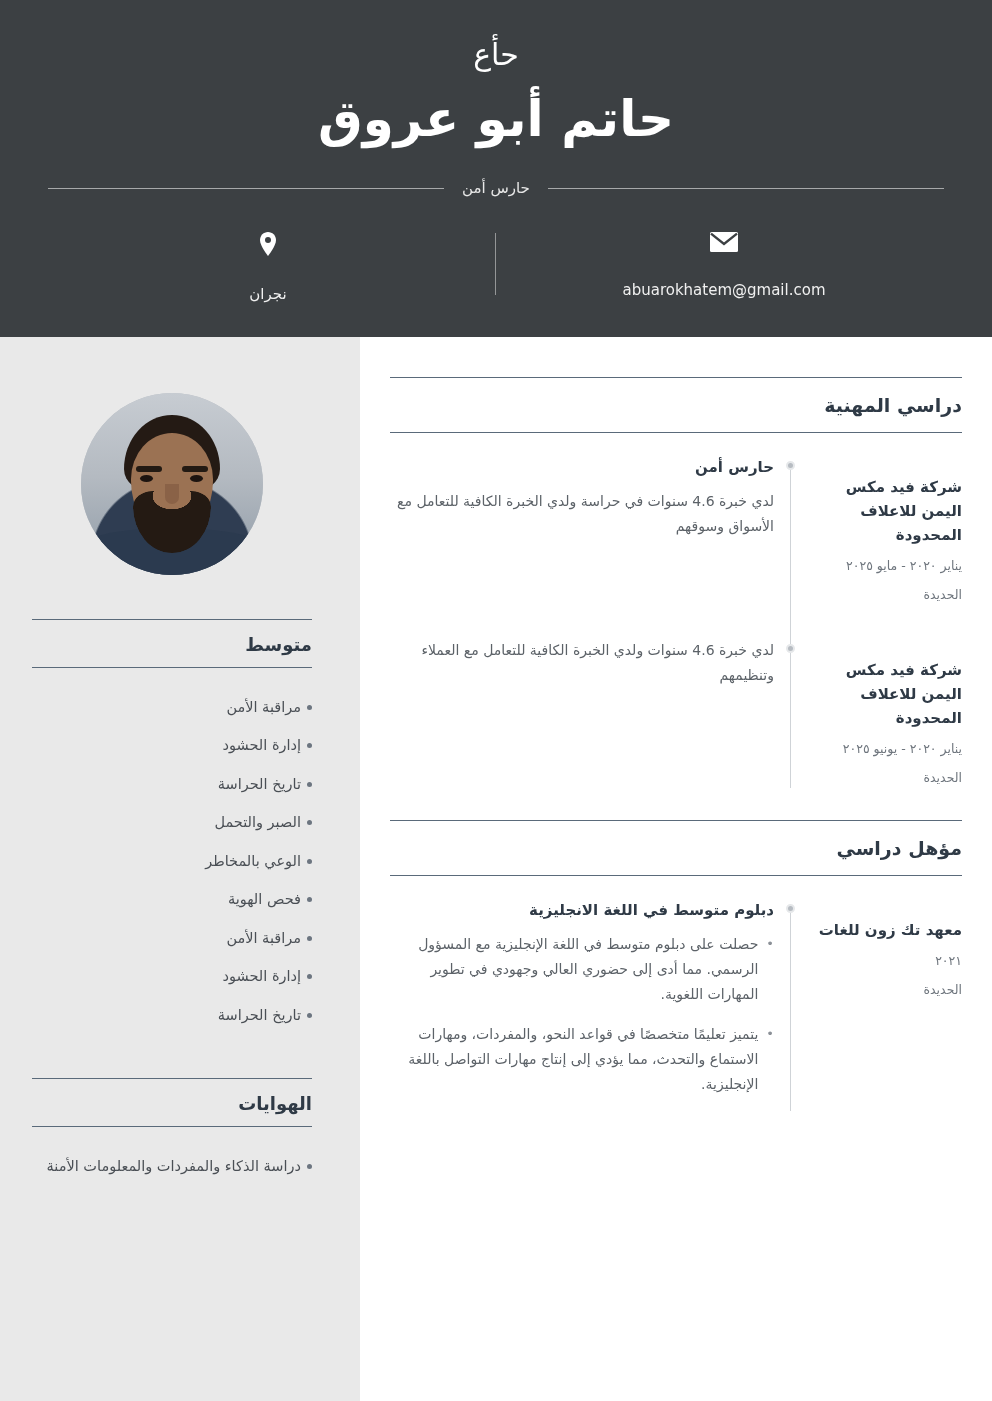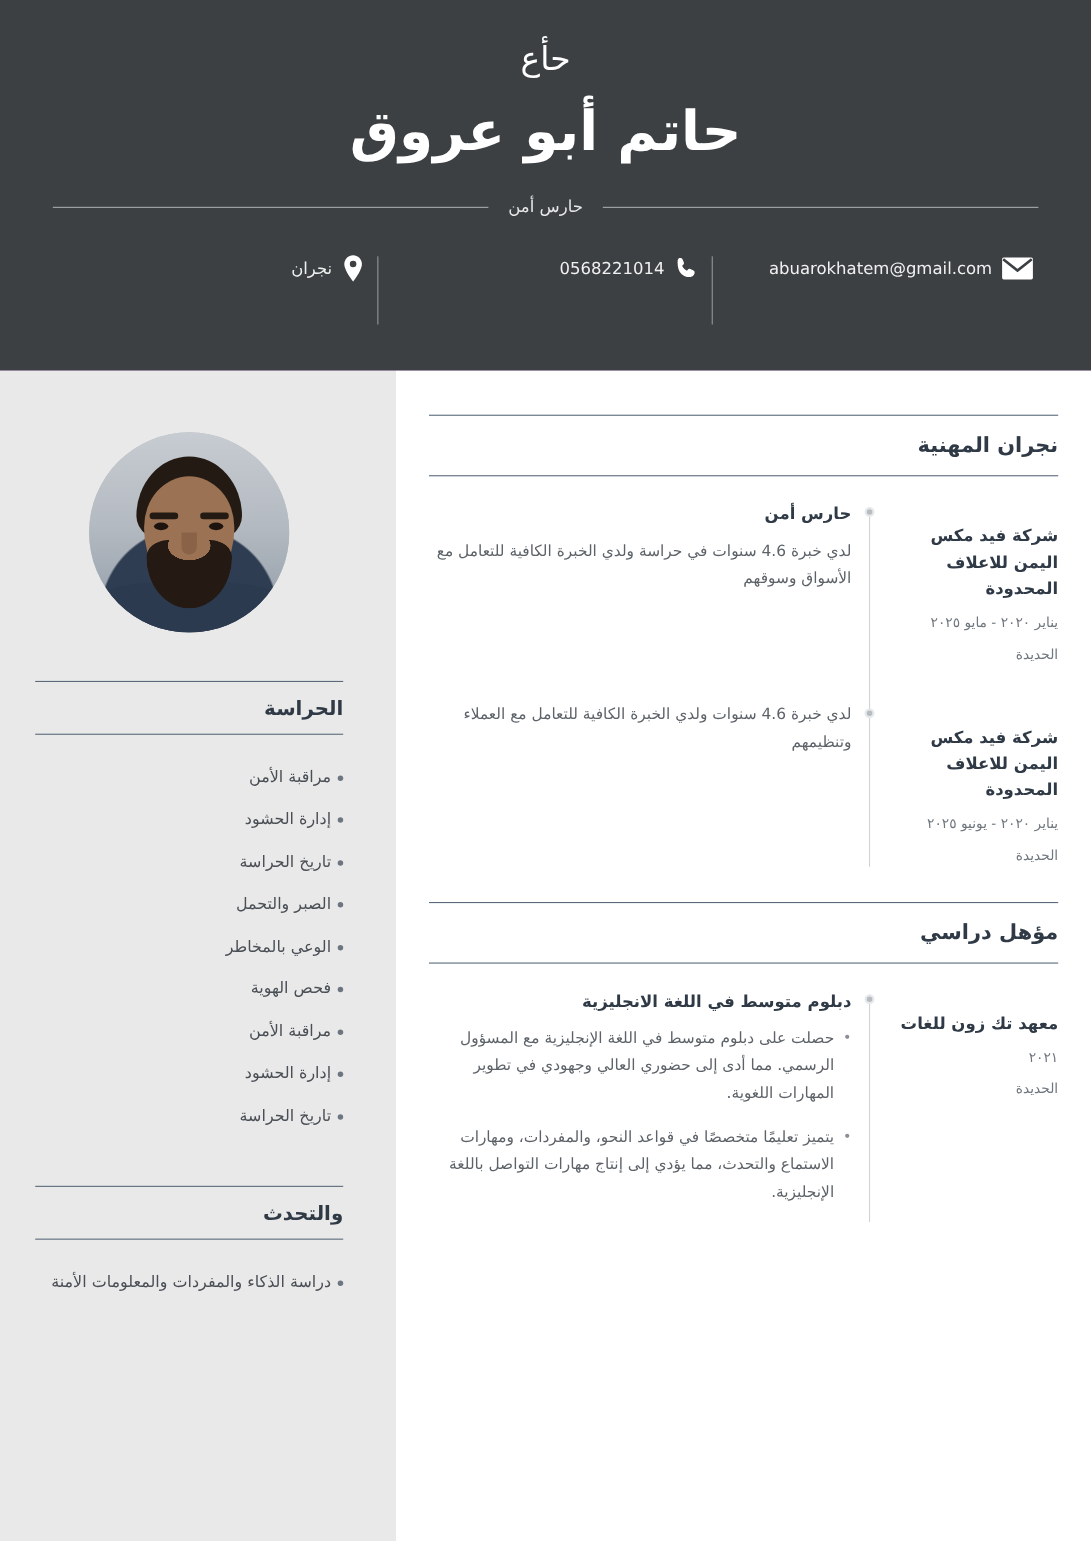--- a/index.html
+++ b/index.html
@@ -61,23 +61,23 @@
   }
   .contact-row {
     display: flex;
     margin-top: 34px;
     padding: 0 40px;
     align-items: stretch;
   }
   .contact-item {
     flex: 1 1 0;
     display: flex;
-    flex-direction: row;
+    flex-direction: column;
     align-items: center;
-    gap: 8px;
+    gap: 28px;
     padding: 0 12px;
     position: relative;
   }
   .contact-item + .contact-item::before {
     content: "";
     position: absolute;
     right: 0; top: 2px;
     width: 1px; height: 62px;
     background: rgba(255,255,255,0.45);
   }
@@ -342,45 +342,37 @@
         <span class="contact-icon">
           <svg width="30" height="22" viewBox="0 0 30 22">
             <rect x="1" y="1" width="28" height="20" rx="1.5" fill="#ffffff"></rect>
             <path d="M2 2.6 L15 13 L28 2.6" fill="none" stroke="#3c4043" stroke-width="2.4"></path>
           </svg>
         </span>
         <span class="contact-text">abuarokhatem@gmail.com</span>
       </div>
       <div class="contact-item">
         <span class="contact-icon">
-          <svg width="24" height="24" viewBox="0 0 24 24">
-            <path d="M6.6 2.5c1 0 1.6.5 2 1.5l1 2.4c.4.9.2 1.6-.5 2.2l-1 .9c.9 2 2.4 3.6 4.4 4.6l.9-1c.6-.7 1.3-.9 2.2-.5l2.4 1c1 .4 1.5 1 1.5 2 0 2.4-1.9 4.3-4.3 4.3C8.6 20 4 15.4 4 6.8 4 4.4 4.2 2.5 6.6 2.5z" fill="#ffffff"></path>
-          </svg>
-        </span>
-        <span class="contact-text">0568221014</span>
-      </div>
-      <div class="contact-item">
-        <span class="contact-icon">
           <svg width="22" height="26" viewBox="0 0 22 26">
             <path d="M11 1C6.6 1 3 4.6 3 9c0 6 8 16 8 16s8-10 8-16c0-4.4-3.6-8-8-8z" fill="#ffffff"></path>
             <circle cx="11" cy="9" r="3" fill="#3c4043"></circle>
           </svg>
         </span>
         <span class="contact-text rtl">نجران</span>
       </div>
     </div>
   </div>
 
   <div class="body-area">
 
     <div class="main">
 
       <div class="main-section">
         <div class="main-rule"></div>
-        <div class="main-heading">نجران المهنية</div>
+        <div class="main-heading">دراسي المهنية</div>
         <div class="main-rule"></div>
 
         <div class="timeline">
           <div class="tl-line"></div>
 
           <div class="entry">
             <div class="entry-left">
               <div class="org">شركة فيد مكس اليمن للاعلاف المحدودة</div>
               <div class="meta">يناير ٢٠٢٠ - مايو ٢٠٢٥</div>
               <div class="meta">الحديدة</div>
@@ -457,21 +449,21 @@
           <div class="brow-l"></div>
           <div class="brow-r"></div>
           <div class="eye-l"></div>
           <div class="eye-r"></div>
           <div class="nose"></div>
         </div>
       </div>
 
       <div class="side-section">
         <div class="side-rule-top"></div>
-        <div class="side-heading">الحراسة</div>
+        <div class="side-heading">متوسط</div>
         <div class="side-rule-bottom"></div>
         <ul class="side-list">
           <li>
               <span class="bullet"></span>
               <span class="txt">مراقبة الأمن</span>
             </li>
           <li>
               <span class="bullet"></span>
               <span class="txt">إدارة الحشود</span>
             </li>
@@ -501,21 +493,21 @@
             </li>
           <li>
               <span class="bullet"></span>
               <span class="txt">تاريخ الحراسة</span>
             </li>
         </ul>
       </div>
 
       <div class="side-section">
         <div class="side-rule-top"></div>
-        <div class="side-heading">والتحدث</div>
+        <div class="side-heading">الهوايات</div>
         <div class="side-rule-bottom"></div>
         <ul class="side-list">
           <li>
               <span class="bullet"></span>
               <span class="txt">دراسة الذكاء والمفردات والمعلومات الأمنة</span>
             </li>
         </ul>
       </div>
     </div>
 

